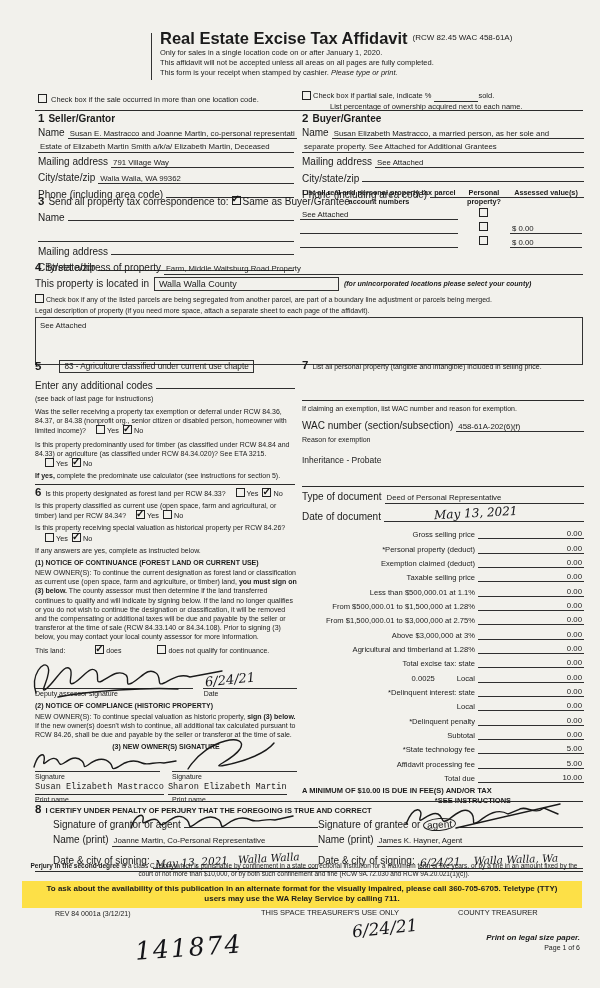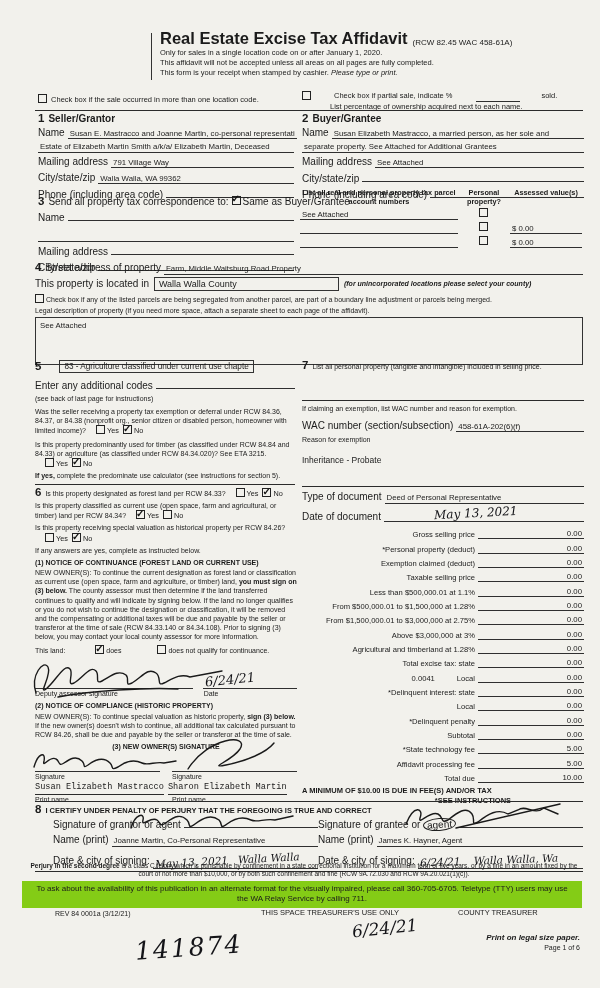--- a/index.html
+++ b/index.html
@@ -43,35 +43,35 @@
 </style>
 </head>
 <body>
 
 <div class="page">
 
 
   <div class="vline" style="left:151px;top:33px;height:47px;"></div>
 
   <div class="abs" style="left:160px;top:29px;width:425px;">
-    <div style="display:flex;align-items:flex-end;">
+    <div style="display:flex;align-items:center;">
       <span style="font-size:16.5px;font-weight:bold;white-space:nowrap;">Real Estate Excise Tax Affidavit</span>
       <span class="f8" style="margin-left:5px;white-space:nowrap;">(RCW 82.45 WAC 458-61A)</span>
     </div>
     <div class="f75">Only for sales in a single location code on or after January 1, 2020.</div>
     <div class="f75">This affidavit will not be accepted unless all areas on all pages are fully completed.</div>
     <div class="f75"><span>This form is your receipt when stamped by cashier. </span><span class="i">Please type or print.</span></div>
   </div>
 
   <div class="abs f75" style="left:38px;top:94px;width:260px;">
     <span class="cb"></span>
     <span>Check box if the sale occurred in more than one location code.</span>
   </div>
   <div class="abs f75" style="left:302px;top:91px;width:282px;">
-    <div style="display:flex;align-items:flex-start;gap:21px;">
+    <div style="display:flex;align-items:flex-start;">
       <span class="cb"></span>
       <span>Check box if partial sale, indicate %</span>
       <span class="uline" style="max-width:40px;"></span>
       <span>sold.</span>
     </div>
     <div style="margin-left:28px;">List percentage of ownership acquired next to each name.</div>
   </div>
 
   <div class="hline" style="left:35px;top:110px;width:548px;"></div>
 
@@ -332,21 +332,21 @@
         <span class="tline"></span>
         <span class="tval">0.00</span>
       </div>
     <div class="trow">
         <span class="tlab">Total excise tax: state</span>
         <span class="tline"></span>
         <span class="tval">0.00</span>
       </div>
 
     <div class="trow">
-        <span class="tlab"><span style="margin-right:22px;">0.0041</span><span>Local</span></span>
+        <span class="tlab"><span style="margin-right:22px;">0.0025</span><span>Local</span></span>
         <span class="tline"></span>
         <span class="tval">0.00</span>
       </div>
     <div class="trow">
         <span class="tlab">*Delinquent interest: state</span>
         <span class="tline"></span>
         <span class="tval">0.00</span>
       </div>
     <div class="trow">
         <span class="tlab">Local</span>
@@ -417,21 +417,21 @@
             <span class="uline"><span class="hw pre" style="font-size:10.5px;display:inline-block;transform:rotate(-2deg);">6/24/21    Walla Walla, Wa</span></span>
           </div>
       </div>
     </div>
   </div>
 
   <div class="abs f65" style="left:28px;top:862px;width:552px;text-align:center;">
     <span class="b">Perjury in the second degree</span><span> is a class C felony which is punishable by confinement in a state correctional institution for a maximum term of five years, or by a fine in an amount fixed by the court of not more than $10,000, or by both such confinement and fine (RCW 9A.72.030 and RCW 9A.20.021(1)(c)).</span>
   </div>
 
-  <div class="abs f8" style="left:22px;top:881px;width:560px;background:#84cc16;text-align:center;padding:3px 14px;box-sizing:border-box;">To ask about the availability of this publication in an alternate format for the visually impaired, please call 360-705-6705. Teletype (TTY) users may use the WA Relay Service by calling 711.</div>
+  <div class="abs f8" style="left:22px;top:881px;width:560px;background:#fde047;text-align:center;padding:3px 14px;box-sizing:border-box;font-weight:bold;">To ask about the availability of this publication in an alternate format for the visually impaired, please call 360-705-6705. Teletype (TTY) users may use the WA Relay Service by calling 711.</div>
 
   <div class="abs f7" style="left:55px;top:909px;">REV 84 0001a  (3/12/21)</div>
   <div class="abs f75 b" style="left:200px;top:908px;width:260px;text-align:center;font-weight:normal;">THIS SPACE TREASURER'S USE ONLY</div>
   <div class="abs f75" style="left:458px;top:908px;">COUNTY TREASURER</div>
 
   <div class="abs hw" style="left:135px;top:933px;font-size:25px;transform:rotate(-4deg);letter-spacing:2px;">141874</div>
   <div class="abs hw" style="left:352px;top:918px;font-size:17px;transform:rotate(-6deg);">6/24/21</div>
   <div class="abs" style="left:462px;top:933px;width:118px;text-align:right;">
     <div class="f8 b i">Print on legal size paper.</div>
     <div class="f7">Page 1 of 6</div>

